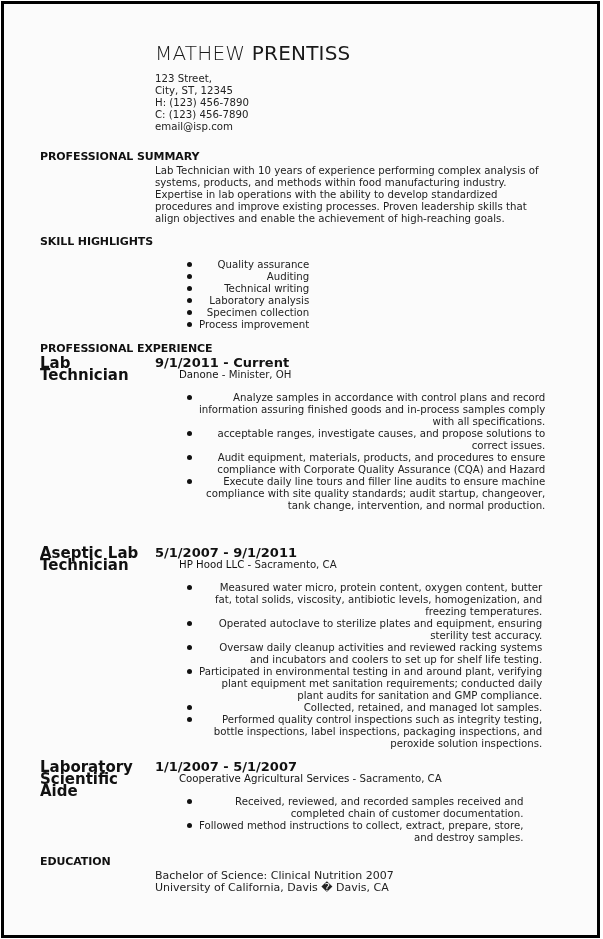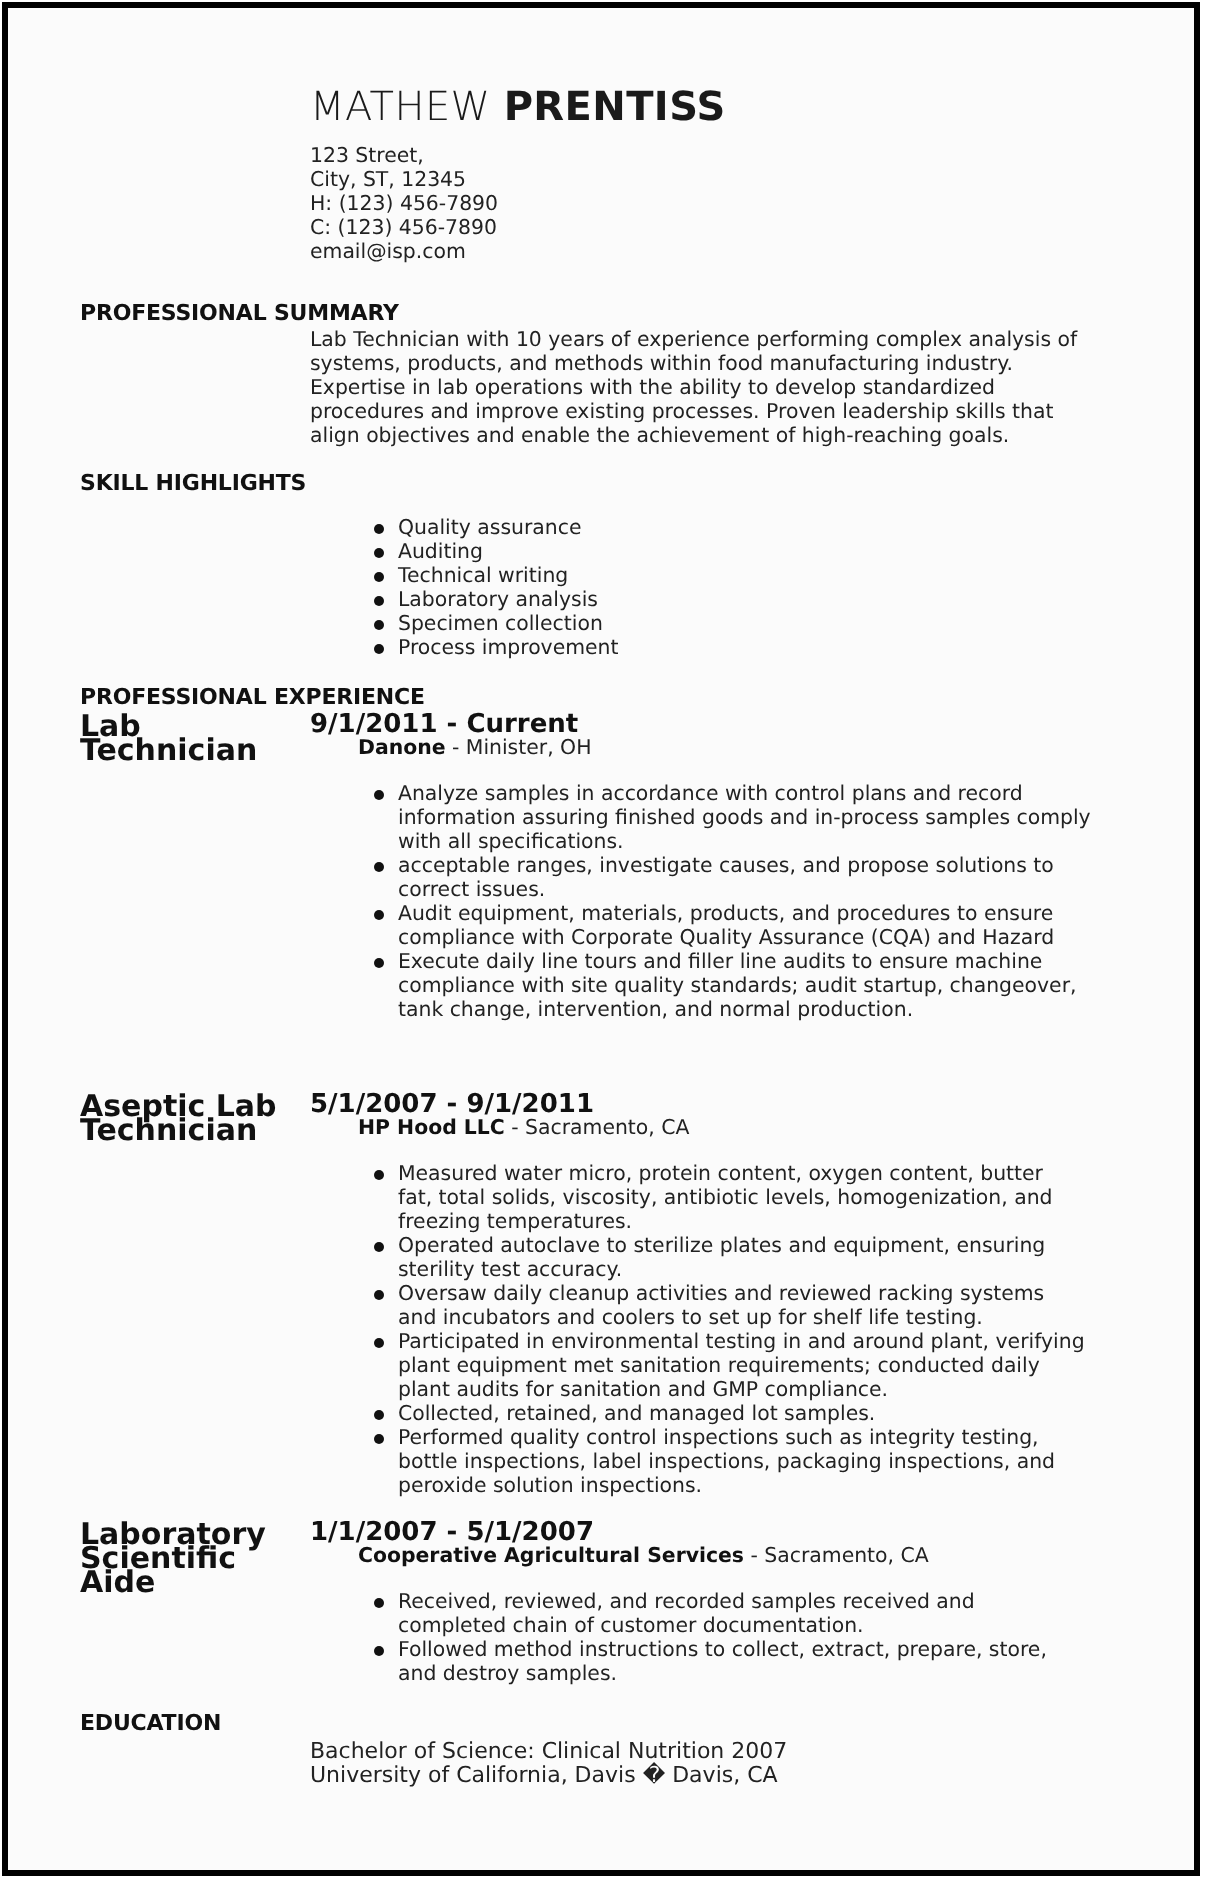--- a/index.html
+++ b/index.html
@@ -11,40 +11,40 @@
   .page {
     position: absolute; left: 1px; top: 1px; width: 593px; height: 931px;
     border: 3px solid #000; background: #fbfbfb;
   }
   .abs { position: absolute; }
   .name {
     left: 155px; top: 41px; font-size: 20px; letter-spacing: 0.2px;
     color: #1a1a1a; white-space: nowrap;
   }
   .name .first { font-weight: 300; }
-  .name .last { font-weight: bold; }
+  .name .last { font-weight: normal; }
   .contact { left: 155px; top: 73px; font-size: 10.2px; line-height: 12px; color: #222; }
   .contact div { white-space: nowrap; }
   .section-title {
     font-size: 11px; font-weight: bold; left: 40px; color: #111; white-space: nowrap;
     letter-spacing: -0.1px;
   }
   .para { left: 155px; width: 410px; font-size: 10.2px; line-height: 12px; color: #222; }
   .para div { white-space: nowrap; }
   ul.bul { list-style: none; margin: 0; padding: 0; font-size: 10.2px; line-height: 12px; color: #222; }
-  ul.bul li { position: relative; padding-left: 14px; white-space: nowrap; }
+  ul.bul li { position: relative; padding-left: 14px; white-space: nowrap; text-align: right; }
   ul.bul li::before {
     content: ""; position: absolute; left: 2px; top: 3px; width: 5px; height: 5px;
     border-radius: 50%; background: #111;
   }
   .skills { left: 185px; top: 259px; }
   .job-title { left: 40px; font-size: 15px; font-weight: bold; line-height: 12px; color: #111; width: 112px; }
   .job-dates { left: 155px; font-size: 13px; font-weight: bold; line-height: 12px; color: #111; white-space: nowrap; }
   .job-company { left: 155px; font-size: 10.2px; line-height: 12px; color: #222; white-space: nowrap; }
-  .job-company .co { font-weight: bold; color: #111; padding-left: 24px; }
+  .job-company .co { font-weight: normal; color: #111; padding-left: 24px; }
   .job-bullets { left: 185px; }
   .job-bullets li .line { display: block; }
   .edu { left: 155px; font-size: 11px; line-height: 12px; color: #222; }
   .edu div { white-space: nowrap; }
 </style>
 </head>
 <body>
 
 <div class="page"></div>
 

